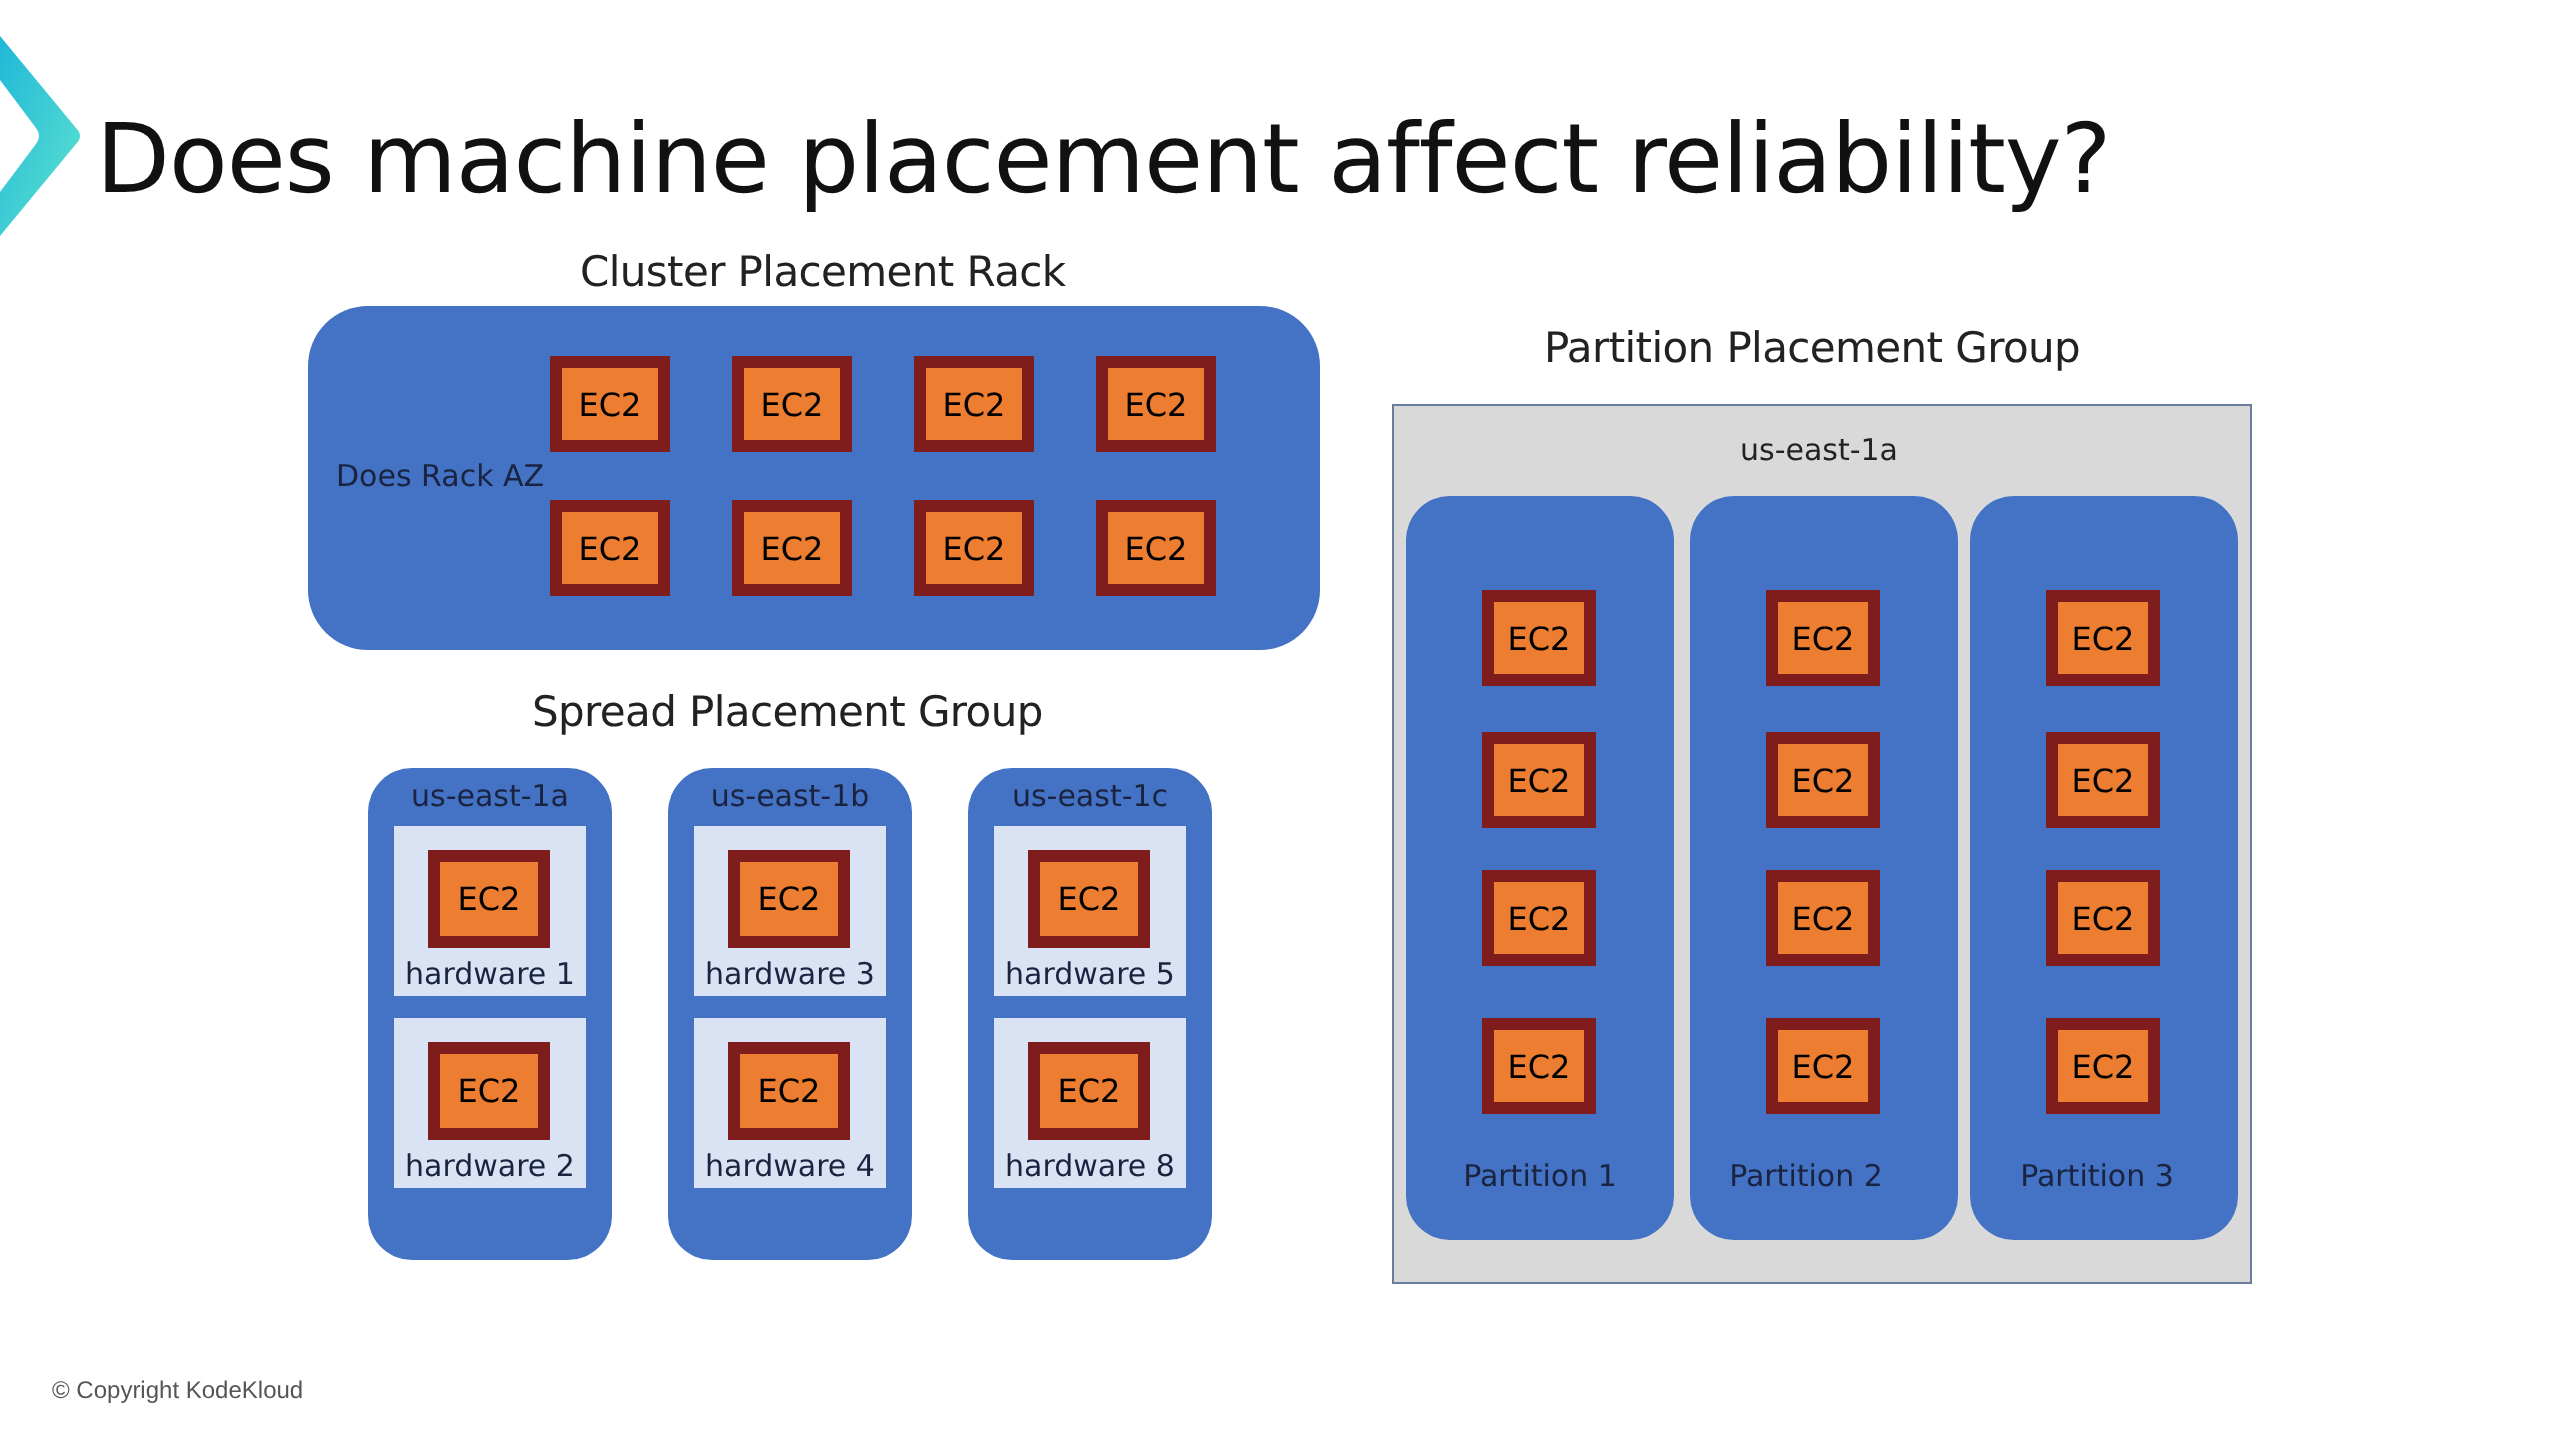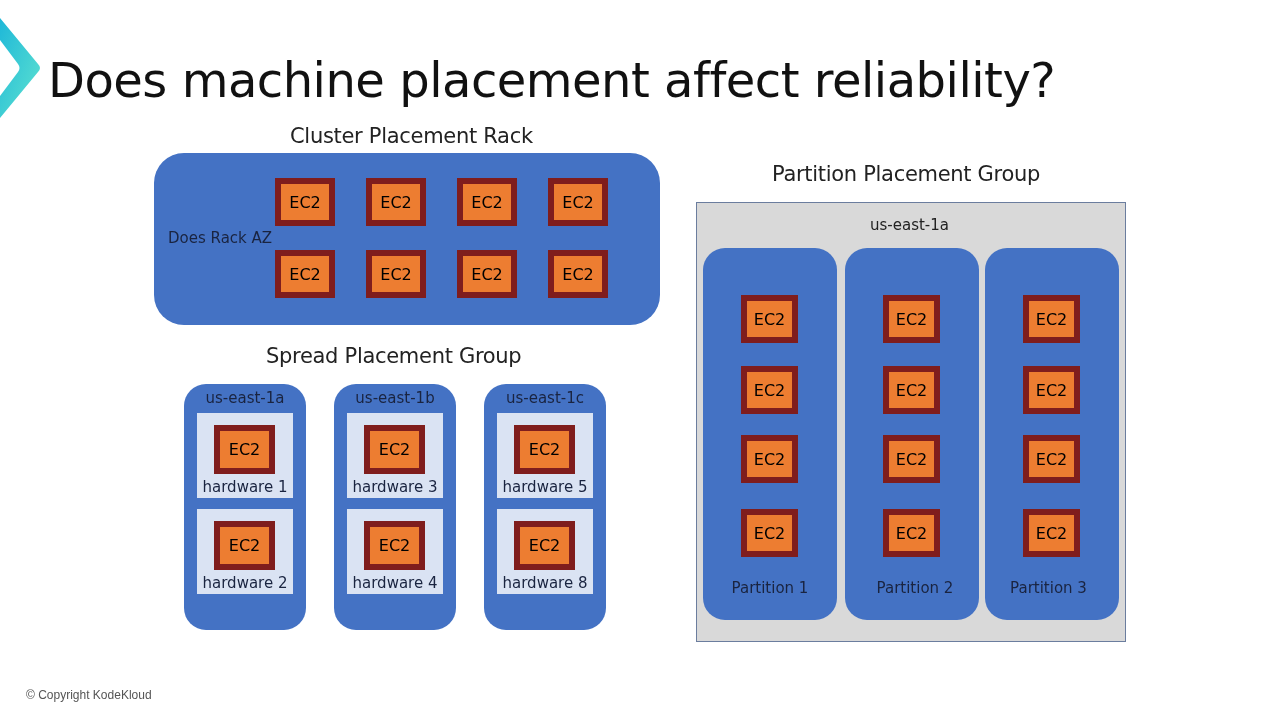--- a/index.html
+++ b/index.html
@@ -87,21 +87,21 @@
     <div class="ec2" style="left: 741px; top: 295px; width: 57px; height: 48px;">EC2</div>
     <div class="ec2" style="left: 741px; top: 366px; width: 57px; height: 48px;">EC2</div>
     <div class="ec2" style="left: 741px; top: 435px; width: 57px; height: 48px;">EC2</div>
     <div class="ec2" style="left: 741px; top: 509px; width: 57px; height: 48px;">EC2</div>
     <div class="label-dark" style="left: 703px; width: 134px; text-align: center; top: 579px;">Partition 1</div>
     <div class="blue" style="left: 845px; top: 248px; width: 134px; height: 372px; border-radius: 22px;"></div>
     <div class="ec2" style="left: 883px; top: 295px; width: 57px; height: 48px;">EC2</div>
     <div class="ec2" style="left: 883px; top: 366px; width: 57px; height: 48px;">EC2</div>
     <div class="ec2" style="left: 883px; top: 435px; width: 57px; height: 48px;">EC2</div>
     <div class="ec2" style="left: 883px; top: 509px; width: 57px; height: 48px;">EC2</div>
-    <div class="label-dark" style="left: 845px; width: 116px; text-align: center; top: 579px; margin-left: 12px;">Partition 2</div>
+    <div class="label-dark" style="left: 845px; width: 116px; text-align: center; top: 579px;">Partition 2</div>
     <div class="blue" style="left: 985px; top: 248px; width: 134px; height: 372px; border-radius: 22px;"></div>
     <div class="ec2" style="left: 1023px; top: 295px; width: 57px; height: 48px;">EC2</div>
     <div class="ec2" style="left: 1023px; top: 366px; width: 57px; height: 48px;">EC2</div>
     <div class="ec2" style="left: 1023px; top: 435px; width: 57px; height: 48px;">EC2</div>
     <div class="ec2" style="left: 1023px; top: 509px; width: 57px; height: 48px;">EC2</div>
     <div class="label-dark" style="left: 985px; width: 127px; text-align: center; top: 579px;">Partition 3</div>
   </div>
 
 <div class="copyright">© Copyright KodeKloud</div>
 

